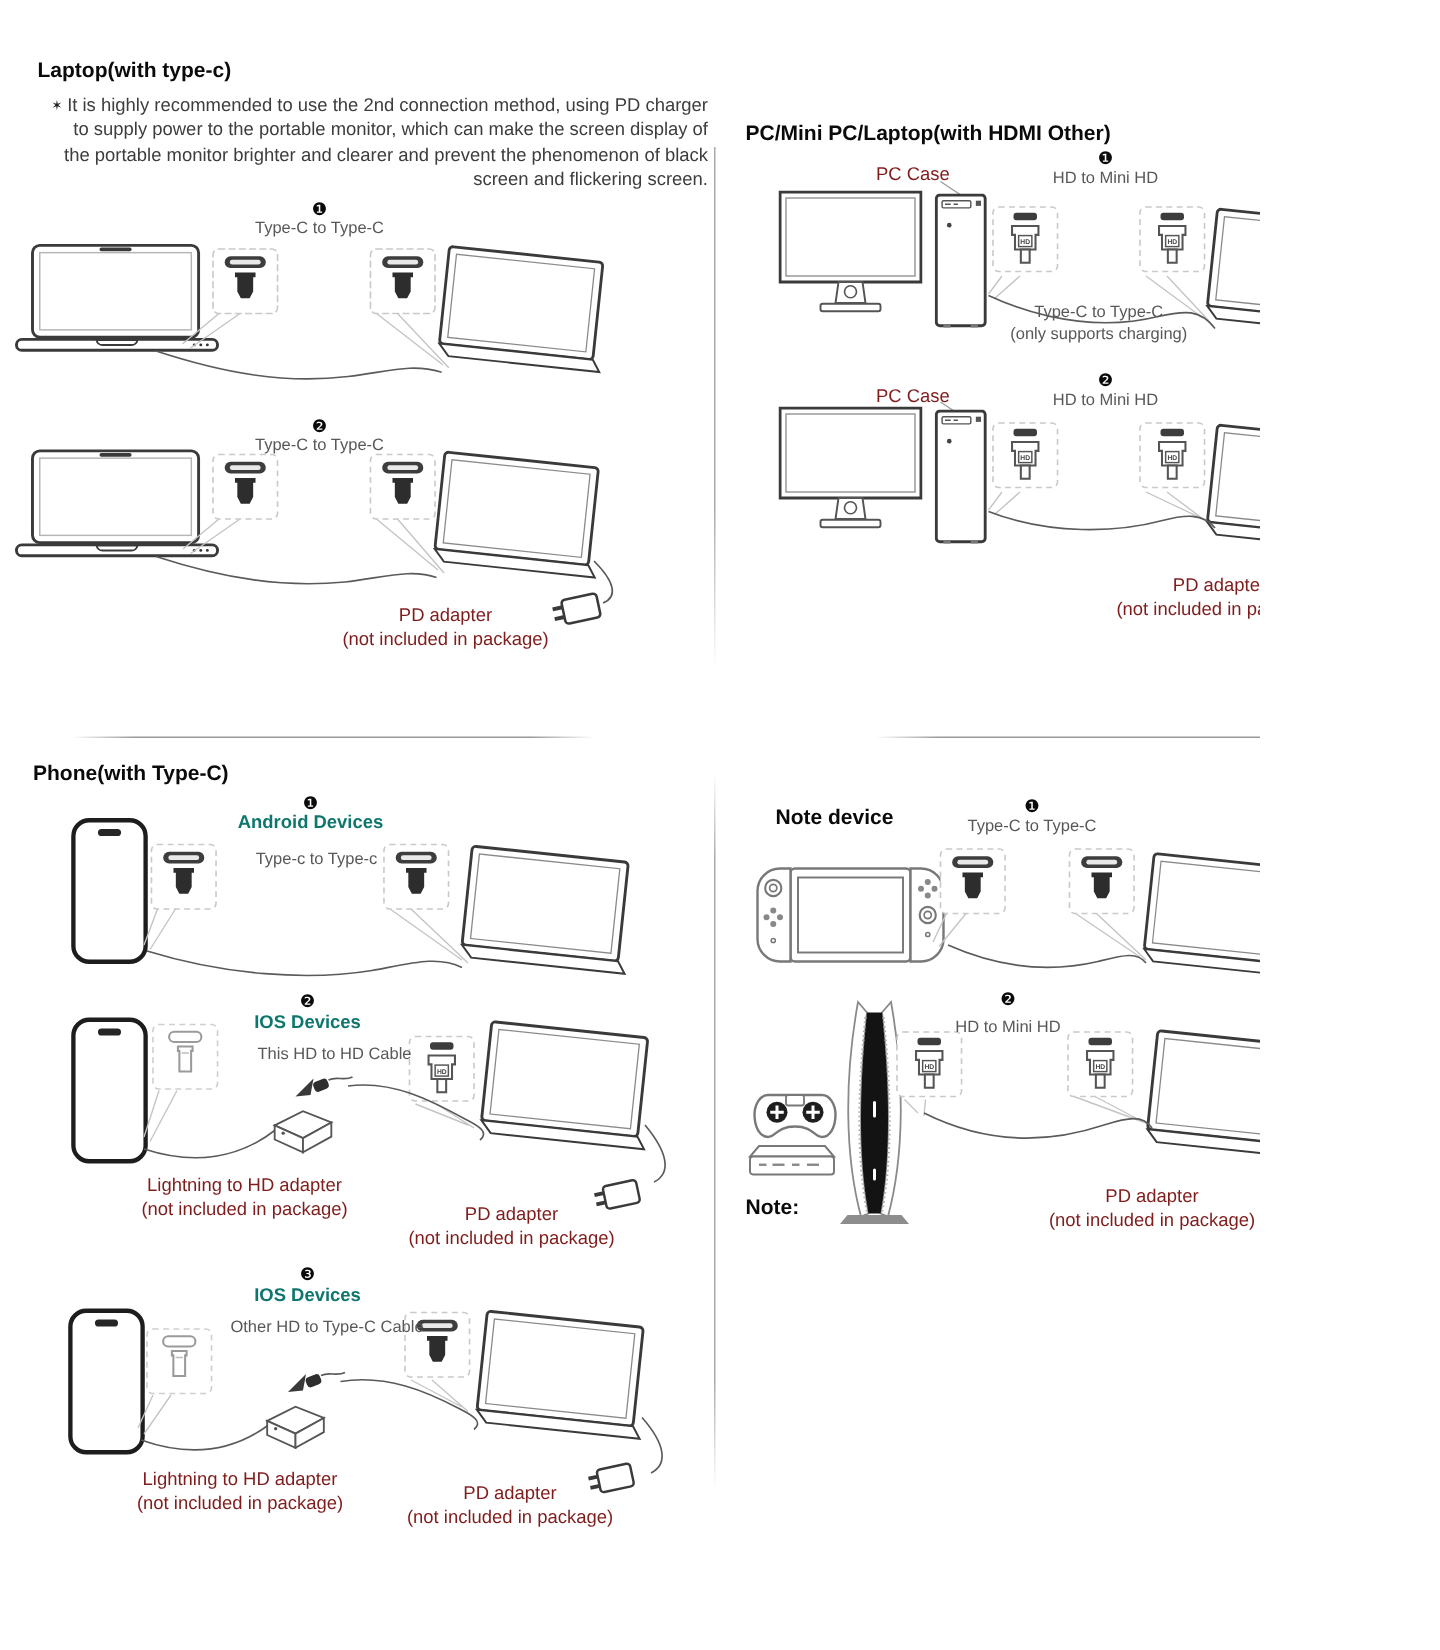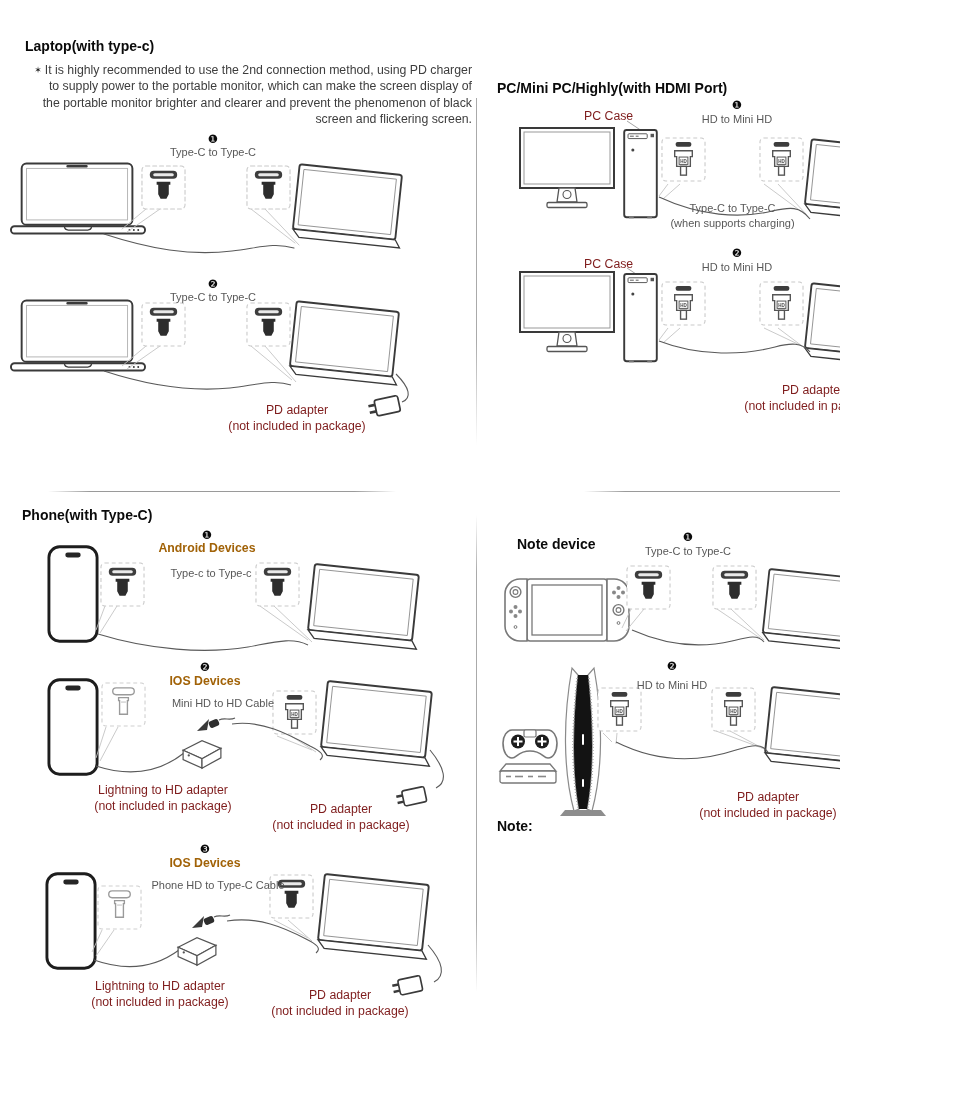--- a/index.html
+++ b/index.html
@@ -3,21 +3,21 @@
 <meta charset="utf-8">
 <style>
   html,body{margin:0;padding:0;background:#fff;}
   #page{position:relative;width:840px;height:1100px;background:#fff;overflow:hidden;
         font-family:"Liberation Sans",sans-serif;}
   .abs{position:absolute;}
   .h1{font-size:14px;font-weight:bold;color:#0a0a0a;}
   .body{font-size:12.3px;color:#3d3d3d;line-height:1.33;text-align:right;}
   .lbl{font-size:11px;color:#585858;line-height:1.25;}
   .lbl2{font-size:12.3px;color:#7f1d1d;line-height:1.25;}
-  .devhead{font-size:12.3px;font-weight:bold;color:#a16207;}
+  .devhead{font-size:12.3px;font-weight:bold;color:#0f766e;}
   .num{font-size:11.5px;color:#0a0a0a;}
   .ctr{text-align:center;}
   .starp{padding-left:10px;text-indent:-10px;}
   .star{font-size:9px;vertical-align:1px;margin-right:3px;color:#222;}
   .hdiv{position:absolute;height:1px;top:491px;
         background:linear-gradient(to right,rgba(153,153,153,0),#9a9a9a 12%,#9a9a9a 88%,rgba(153,153,153,0));}
   .vdiv{position:absolute;width:1px;left:476px;}
   #vdiv-top{top:98px;height:347px;background:linear-gradient(to bottom,#aaa,#aaa 70%,rgba(170,170,170,0));}
   #vdiv-bottom{top:515px;height:477px;background:linear-gradient(to bottom,rgba(170,170,170,0),#aaa 12%,#aaa 85%,rgba(170,170,170,0));}
   svg text{font-family:"Liberation Sans",sans-serif;}
@@ -289,54 +289,54 @@
   <div class="abs body starp" style="left:25px;top:62px;width:437px;">
     <span class="star">✶</span><span>It is highly recommended to use the 2nd connection method, using PD charger to supply power to the portable monitor, which can make the screen display of the portable monitor brighter and clearer and prevent the phenomenon of black screen and flickering screen.</span>
   </div>
   <div class="abs num ctr" style="left:163px;top:132px;width:100px;">❶</div>
   <div class="abs lbl ctr" style="left:143px;top:146px;width:140px;">Type-C to Type-C</div>
   <div class="abs num ctr" style="left:163px;top:277px;width:100px;">❷</div>
   <div class="abs lbl ctr" style="left:143px;top:291px;width:140px;">Type-C to Type-C</div>
   <div class="abs lbl2 ctr" style="left:222px;top:403px;width:150px;">PD adapter</div>
   <div class="abs lbl2 ctr" style="left:222px;top:419px;width:150px;">(not included in package)</div>
 
-  <div class="abs h1" style="left:497px;top:80px;">PC/Mini PC/Highly(with HDMI Port)</div>
+  <div class="abs h1" style="left:497px;top:80px;">PC/Mini PC/Laptop(with HDMI Other)</div>
   <div class="abs lbl2" style="left:584px;top:109px;">PC Case</div>
   <div class="abs num ctr" style="left:687px;top:98px;width:100px;">❶</div>
   <div class="abs lbl ctr" style="left:667px;top:113px;width:140px;">HD to Mini HD</div>
   <div class="abs lbl ctr" style="left:655px;top:202px;width:155px;">Type-C to Type-C</div>
-  <div class="abs lbl ctr" style="left:655px;top:217px;width:155px;">(when supports charging)</div>
+  <div class="abs lbl ctr" style="left:655px;top:217px;width:155px;">(only supports charging)</div>
   <div class="abs lbl2" style="left:584px;top:257px;">PC Case</div>
   <div class="abs num ctr" style="left:687px;top:246px;width:100px;">❷</div>
   <div class="abs lbl ctr" style="left:667px;top:261px;width:140px;">HD to Mini HD</div>
   <div class="abs lbl2 ctr" style="left:738px;top:383px;width:150px;">PD adapter</div>
   <div class="abs lbl2 ctr" style="left:738px;top:399px;width:150px;">(not included in package)</div>
 
   <div class="abs h1" style="left:22px;top:507px;">Phone(with Type-C)</div>
   <div class="abs num ctr" style="left:157px;top:528px;width:100px;">❶</div>
   <div class="abs devhead ctr" style="left:137px;top:541px;width:140px;">Android Devices</div>
   <div class="abs lbl ctr" style="left:141px;top:567px;width:140px;">Type-c to Type-c</div>
   <div class="abs num ctr" style="left:155px;top:660px;width:100px;">❷</div>
   <div class="abs devhead ctr" style="left:135px;top:674px;width:140px;">IOS Devices</div>
-  <div class="abs lbl ctr" style="left:143px;top:697px;width:160px;">Mini HD to HD Cable</div>
+  <div class="abs lbl ctr" style="left:143px;top:697px;width:160px;">This HD to HD Cable</div>
   <div class="abs lbl2 ctr" style="left:73px;top:783px;width:180px;">Lightning to HD adapter</div>
   <div class="abs lbl2 ctr" style="left:73px;top:799px;width:180px;">(not included in package)</div>
   <div class="abs lbl2 ctr" style="left:266px;top:802px;width:150px;">PD adapter</div>
   <div class="abs lbl2 ctr" style="left:266px;top:818px;width:150px;">(not included in package)</div>
   <div class="abs num ctr" style="left:155px;top:842px;width:100px;">❸</div>
   <div class="abs devhead ctr" style="left:135px;top:856px;width:140px;">IOS Devices</div>
-  <div class="abs lbl ctr" style="left:128px;top:879px;width:180px;">Phone HD to Type-C Cable</div>
+  <div class="abs lbl ctr" style="left:128px;top:879px;width:180px;">Other HD to Type-C Cable</div>
   <div class="abs lbl2 ctr" style="left:70px;top:979px;width:180px;">Lightning to HD adapter</div>
   <div class="abs lbl2 ctr" style="left:70px;top:995px;width:180px;">(not included in package)</div>
   <div class="abs lbl2 ctr" style="left:265px;top:988px;width:150px;">PD adapter</div>
   <div class="abs lbl2 ctr" style="left:265px;top:1004px;width:150px;">(not included in package)</div>
 
   <div class="abs h1" style="left:517px;top:536px;">Note device</div>
   <div class="abs num ctr" style="left:638px;top:530px;width:100px;">❶</div>
   <div class="abs lbl ctr" style="left:618px;top:545px;width:140px;">Type-C to Type-C</div>
   <div class="abs num ctr" style="left:622px;top:659px;width:100px;">❷</div>
   <div class="abs lbl ctr" style="left:602px;top:679px;width:140px;">HD to Mini HD</div>
   <div class="abs lbl2 ctr" style="left:693px;top:790px;width:150px;">PD adapter</div>
   <div class="abs lbl2 ctr" style="left:693px;top:806px;width:150px;">(not included in package)</div>
 
-  <div class="abs h1" style="left:497px;top:818px;">Note:</div>
+  <div class="abs h1" style="left:497px;top:796px;">Note:</div>
 
 </div>
 
 </body></html>

